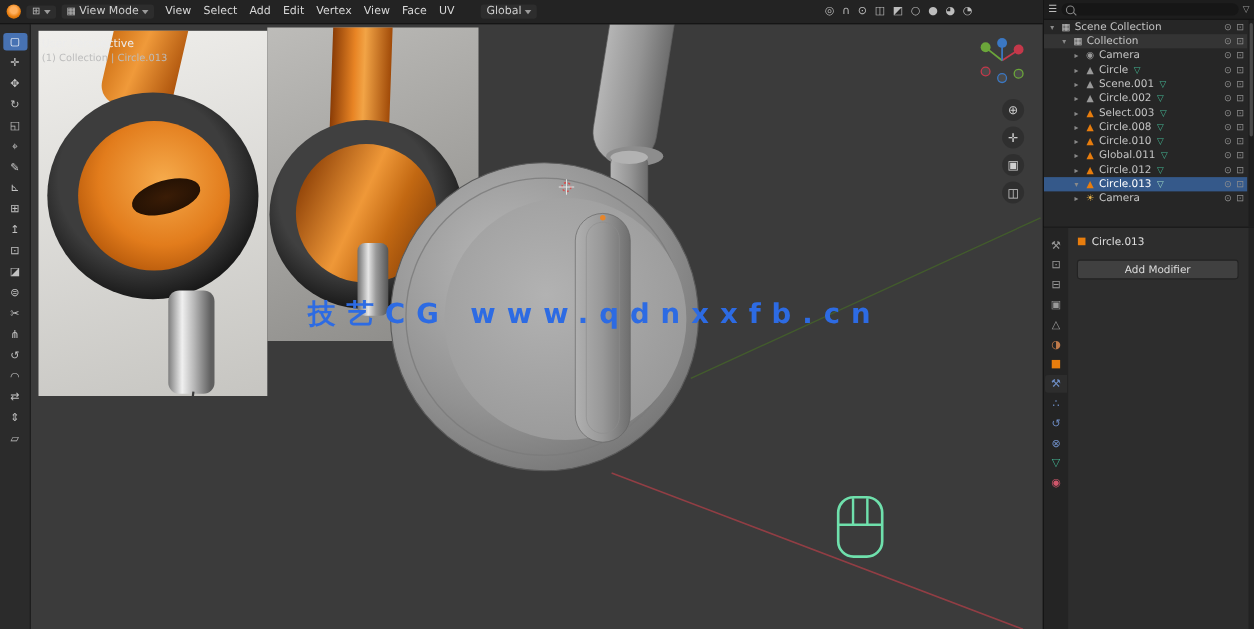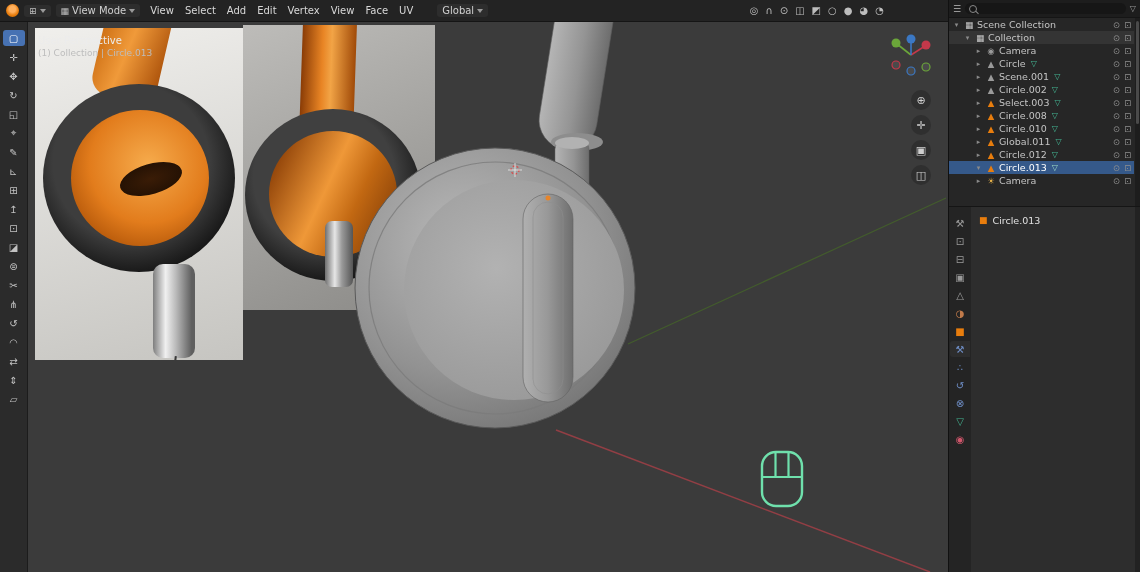--- a/index.html
+++ b/index.html
@@ -292,20 +292,21 @@
         <line x1="487" y1="141" x2="487" y2="155" stroke="#e8e8e8" stroke-width="0.9"></line>
         <line x1="480" y1="148" x2="494" y2="148" stroke="#e8e8e8" stroke-width="0.9"></line>
       </g>
     </svg>
 
     <div class="overlay-text">
       <div class="overlay-line1">User Perspective</div>
       <div class="overlay-line2">(1) Collection | Circle.013</div>
     </div>
 
+    <div class="watermark">技艺CG www.qdnxxfb.cn</div>
 
     <svg class="gizmo" width="46" height="46">
       <line x1="23" y1="23" x2="37" y2="14" stroke="#c4384a" stroke-width="1.6"></line>
       <line x1="23" y1="23" x2="9" y2="12" stroke="#6ba63a" stroke-width="1.6"></line>
       <line x1="23" y1="23" x2="23" y2="8" stroke="#3b78c4" stroke-width="1.6"></line>
       <circle cx="38" cy="13" r="4.5" fill="#c4384a"></circle>
       <circle cx="8" cy="11" r="4.5" fill="#6ba63a"></circle>
       <circle cx="23" cy="7" r="4.5" fill="#3b78c4"></circle>
       <circle cx="8" cy="33" r="4" fill="#4a4a4a" stroke="#c4384a" stroke-width="1.2"></circle>
       <circle cx="38" cy="35" r="4" fill="#4a4a4a" stroke="#6ba63a" stroke-width="1.2"></circle>
@@ -526,17 +527,18 @@
           </div>
           <div class="ptab">
             <span style="color: rgb(208, 86, 107);">◉</span>
           </div>
         </div>
       <div class="pcontent">
         <div class="pbread">
           <span class="pobj-icon">■</span>
           <span>Circle.013</span>
         </div>
+        <div class="add-mod-btn">Add Modifier</div>
       </div>
       <div class="pscroll"></div>
     </div>
   </div>
 </div>
 
 </body></html>

